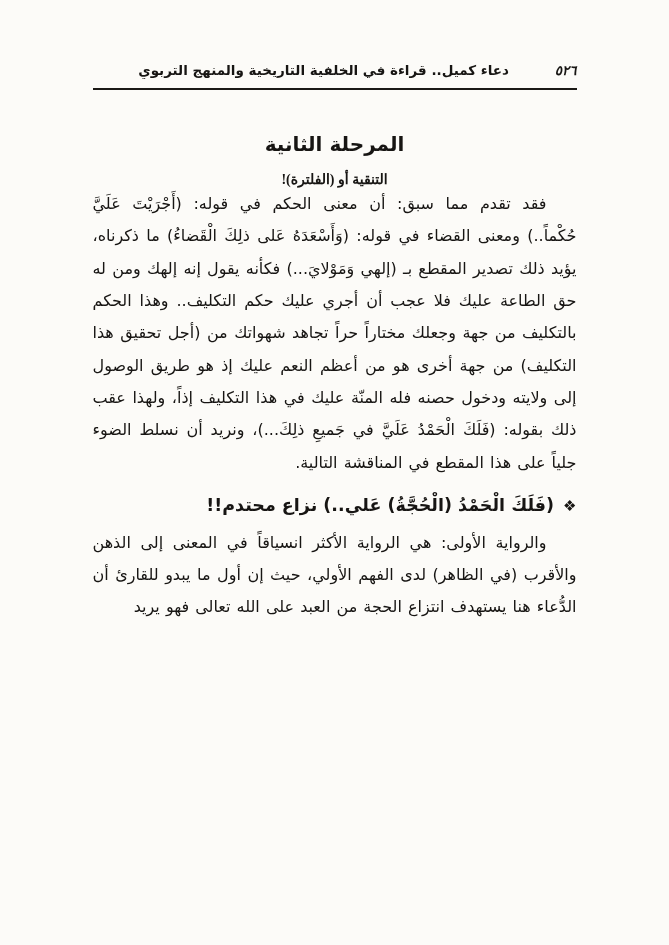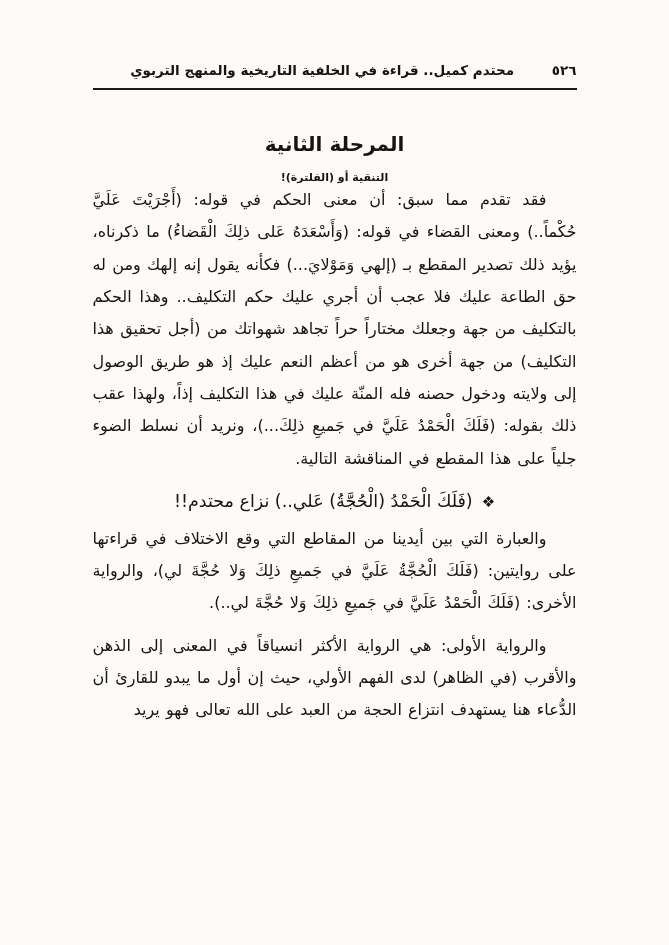--- a/index.html
+++ b/index.html
@@ -26,86 +26,87 @@
   }
   .running-header {
     display: flex;
     align-items: baseline;
     font-weight: 700;
     font-size: 13.5px;
     letter-spacing: .2px;
   }
   .running-header .page-num {
     flex: 0 0 auto;
+    font-style: italic;
   }
   .running-header .book-title {
     flex: 1 1 auto;
     text-align: center;
   }
   .header-rule {
     margin-top: 10px;
     border-bottom: 2px solid #1b1916;
   }
   .chapter-title {
     margin: 42px 0 0 0;
     text-align: center;
     font-size: 20px;
     font-weight: 700;
   }
   .chapter-subtitle {
     margin: 15px 0 0 0;
     text-align: center;
-    font-size: 11px;
+    font-size: 14px;
     font-weight: 700;
+    font-family: Liberation Serif, serif;
   }
   .body-para {
     margin: 0 0 10px 0;
     font-size: 16px;
     line-height: 2.02;
     text-align: justify;
     text-indent: 30px;
     word-spacing: 1px;
   }
   .body-para.first {
     margin-top: 28px;
   }
   .section-heading {
     margin: 16px 0 12px 0;
     font-size: 17.5px;
-    font-weight: 400;
-    text-align: center;
+    font-weight: 700;
+    text-align: right;
   }
   .section-heading .diamond {
     display: inline-block;
     margin-left: 9px;
     font-size: 15px;
   }
 </style>
 </head>
 <body>
 
 <div class="page">
   <div class="content">
 
     <div class="running-header">
       <span class="page-num">٥٢٦</span>
-      <span class="book-title">محتدم كميل.. قراءة في الخلفية التاريخية والمنهج التربوي</span>
+      <span class="book-title">دعاء كميل.. قراءة في الخلفية التاريخية والمنهج التربوي</span>
     </div>
 
     <div class="header-rule"></div>
 
     <h1 class="chapter-title">المرحلة الثانية</h1>
 
     <h2 class="chapter-subtitle">التنقية أو (الفلترة)!</h2>
 
 
     <p class="body-para">فقد تقدم مما سبق: أن معنى الحكم في قوله: (أَجْرَيْتَ عَلَيَّ حُكْماً..) ومعنى القضاء في قوله: (وَأَسْعَدَهُ عَلى ذلِكَ الْقَضاءُ) ما ذكرناه، يؤيد ذلك تصدير المقطع بـ (إلهي وَمَوْلايَ...) فكأنه يقول إنه إلهك ومن له حق الطاعة عليك فلا عجب أن أجري عليك حكم التكليف.. وهذا الحكم بالتكليف من جهة وجعلك مختاراً حراً تجاهد شهواتك من (أجل تحقيق هذا التكليف) من جهة أخرى هو من أعظم النعم عليك إذ هو طريق الوصول إلى ولايته ودخول حصنه فله المنّة عليك في هذا التكليف إذاً، ولهذا عقب ذلك بقوله: (فَلَكَ الْحَمْدُ عَلَيَّ في جَميعِ ذلِكَ...)، ونريد أن نسلط الضوء جلياً على هذا المقطع في المناقشة التالية.</p>
 
     <h3 class="section-heading">
       <span class="diamond">❖</span><span>(فَلَكَ الْحَمْدُ (الْحُجَّةُ) عَلي..) نزاع محتدم!!</span>
     </h3>
 
-    <p class="body-para">والعبارة التي بين أيدينا من المقاطع التي وقع الاختلاف في قراءتها على روايتين: (فَلَكَ الْحُجَّةُ عَلَيَّ في جَميعِ ذلِكَ وَلا حُجَّةَ لي)، والرواية الأخرى: (فَلَكَ الْحَمْدُ عَلَيَّ في جَميعِ ذلِكَ وَلا حُجَّةَ لي..).</p>
 
     <p class="body-para">والرواية الأولى: هي الرواية الأكثر انسياقاً في المعنى إلى الذهن والأقرب (في الظاهر) لدى الفهم الأولي، حيث إن أول ما يبدو للقارئ أن الدُّعاء هنا يستهدف انتزاع الحجة من العبد على الله تعالى فهو يريد</p>
 
   </div>
 </div>
 
 </body></html>

